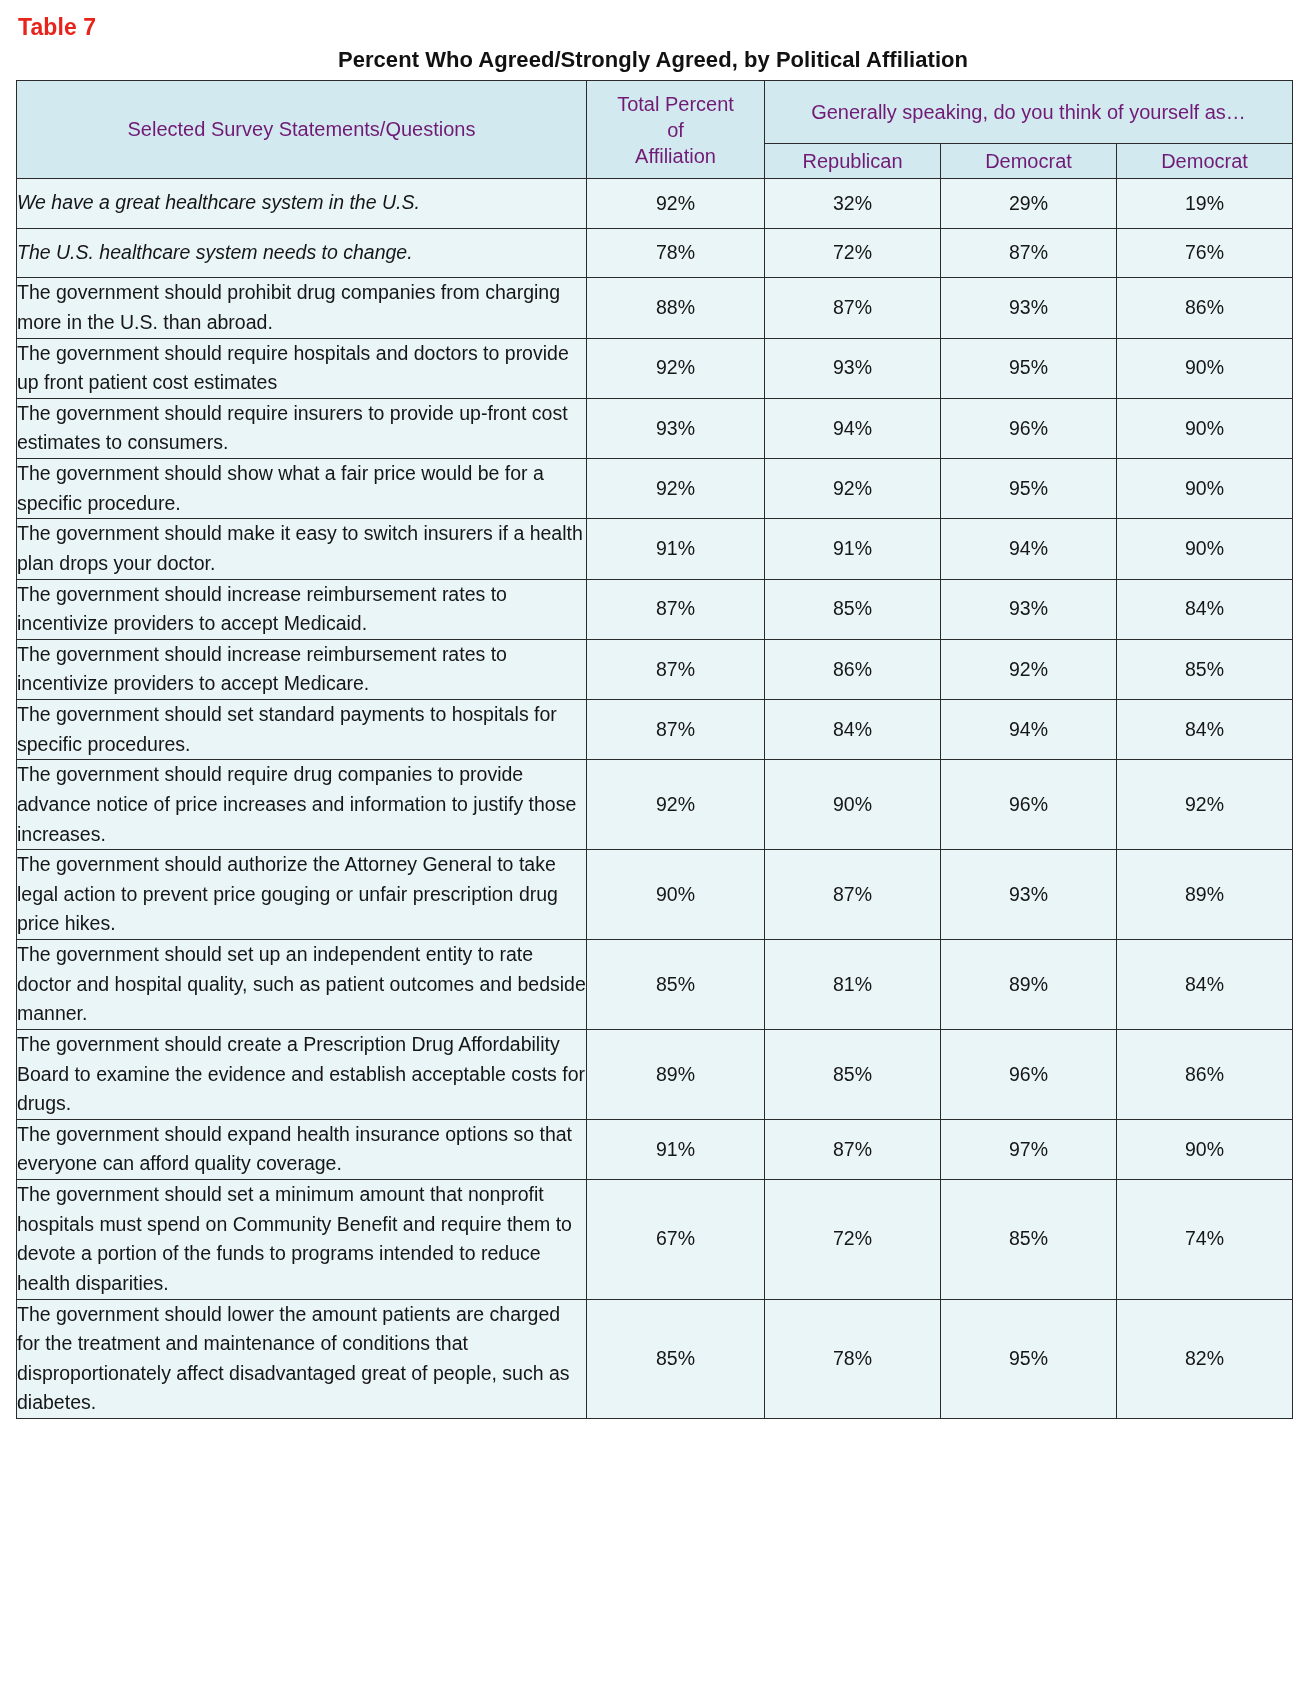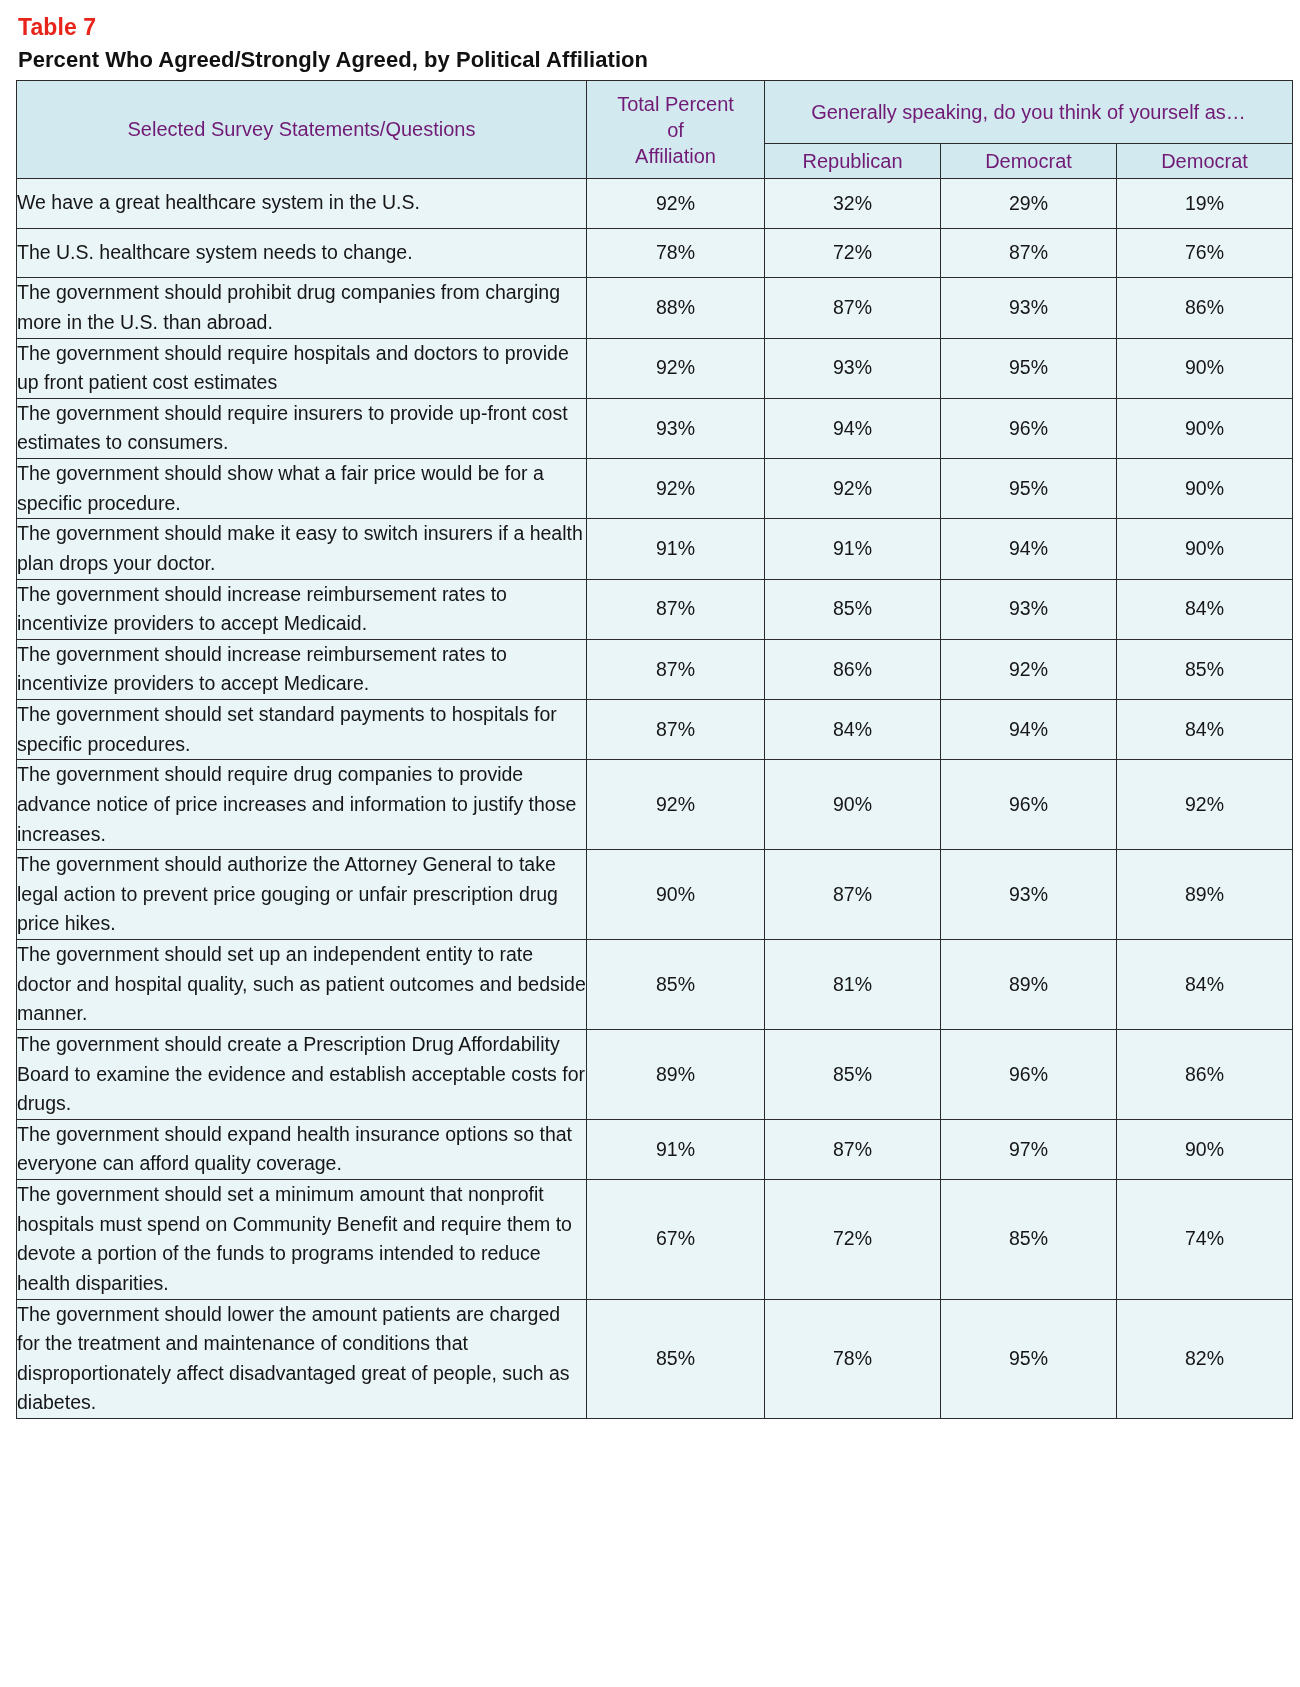--- a/index.html
+++ b/index.html
@@ -27,20 +27,21 @@
     letter-spacing: 0.1px;
     margin: 0 0 6px 6px;
   }
 
   .table-title {
     color: #111111;
     font-size: 22px;
     font-weight: bold;
     letter-spacing: 0.05px;
     margin: 0 0 7px 6px;
+    text-align: center;
   }
 
   table.survey {
     border-collapse: collapse;
     width: 1276px;
     table-layout: fixed;
     margin: 0 0 0 4px;
   }
 
   table.survey th,
@@ -98,20 +99,21 @@
     line-height: 1.52;
   }
 
   td.statement {
     text-align: left;
     vertical-align: top;
     padding: 7px 10px 9px 12px;
   }
 
   td.statement.italic {
+    font-style: italic;
     vertical-align: middle;
     padding-top: 9px;
     padding-bottom: 10px;
   }
 
   td.value {
     text-align: center;
     vertical-align: middle;
     font-size: 19.5px;
   }

